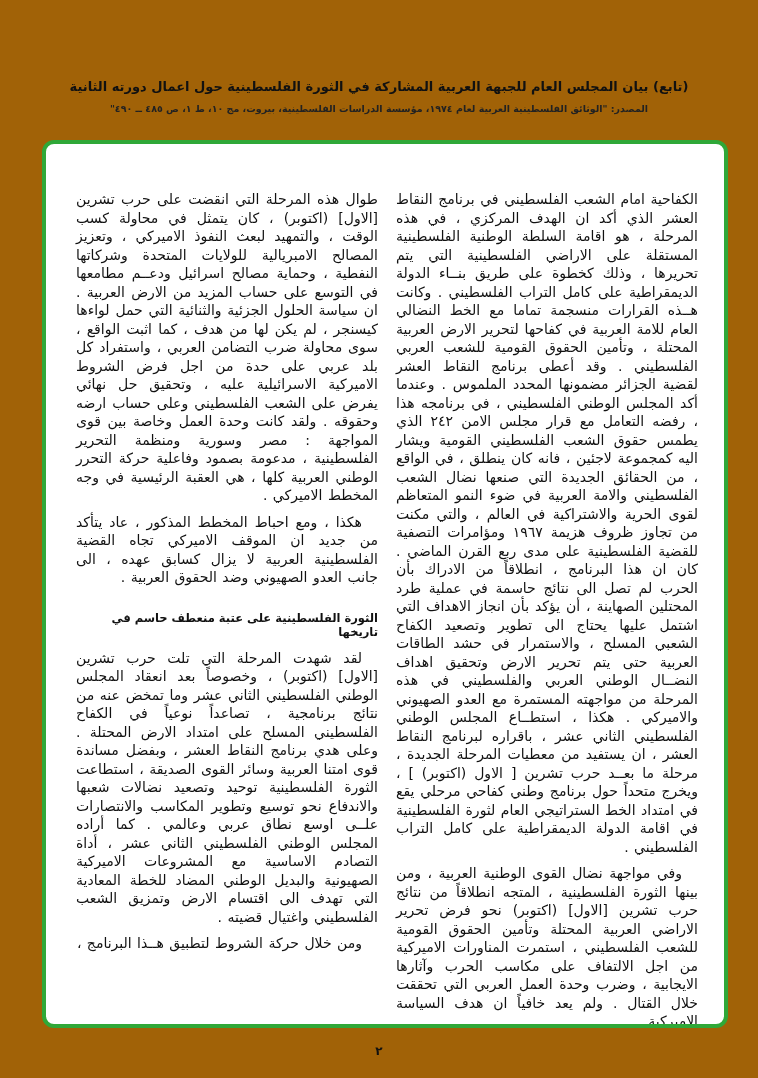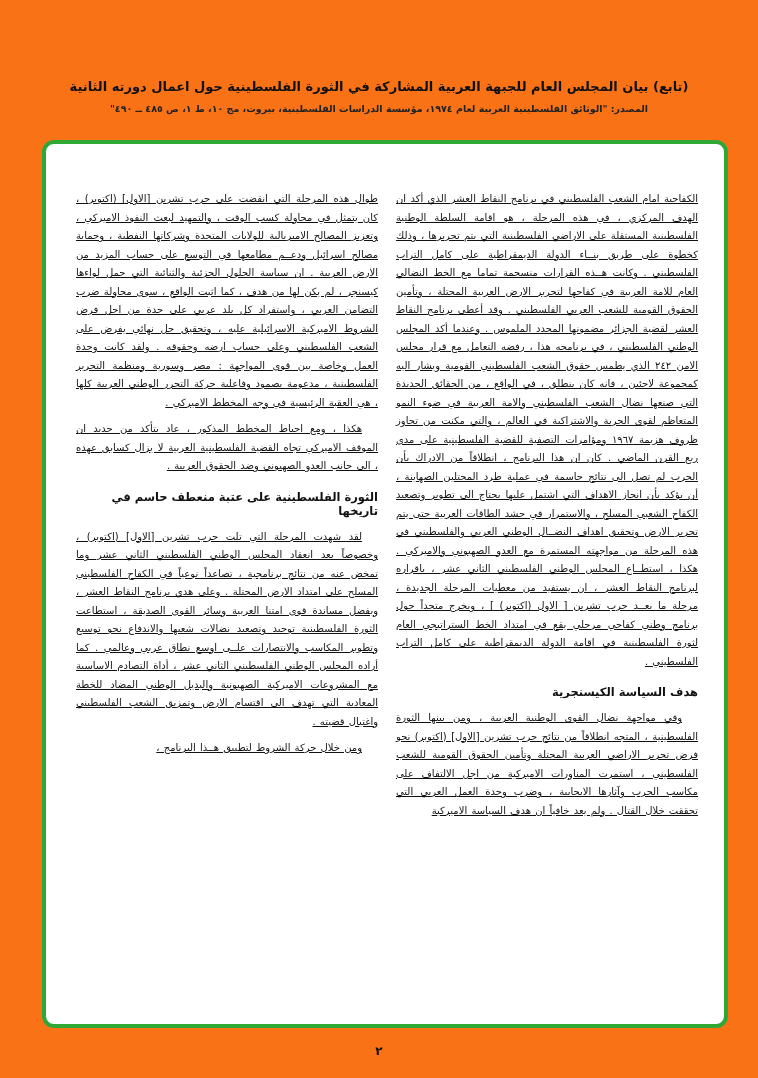--- a/index.html
+++ b/index.html
@@ -4,21 +4,21 @@
 <style>
   html, body {
     margin: 0;
     padding: 0;
     background: #ffffff;
   }
   .page {
     position: relative;
     width: 758px;
     height: 1078px;
-    background: #f97316;
+    background: #a16207;
     font-family: "DejaVu Sans", sans-serif;
     color: #111111;
     direction: rtl;
     overflow: hidden;
   }
   .header {
     padding-top: 78px;
     text-align: center;
   }
   .title {
@@ -52,32 +52,31 @@
     flex-direction: row; 
     gap: 18px;
     height: 100%;
   }
   .column {
     flex: 1 1 0;
     min-width: 0;
   }
   .column p {
     margin: 0 0 8px 0;
-    font-size: 10px;
+    font-size: 14px;
     line-height: 18.5px;
     text-align: justify;
     text-justify: inter-word;
     word-spacing: 1px;
-    text-decoration: underline;
   }
   .column p.indent {
     text-indent: 16px;
   }
   .column h3 {
-    margin: 14px 0 10px 0;
+    margin: 24px 0 10px 0;
     font-size: 11.5px;
     font-weight: bold;
     text-align: right;
   }
   .page-number {
     position: absolute;
     bottom: 20px;
     left: 0;
     right: 0;
     text-align: center;
@@ -93,21 +92,20 @@
   <div class="header">
     <div class="title">(تابع) بيان المجلس العام للجبهة العربية المشاركة في الثورة الفلسطينية حول اعمال دورته الثانية</div>
     <div class="source">المصدر: "الوثائق الفلسطينية العربية لعام ١٩٧٤، مؤسسة الدراسات الفلسطينية، بيروت، مج ١٠، ط ١، ص ٤٨٥ ــ ٤٩٠"</div>
   </div>
 
   <div class="content-box" style="border-color: rgb(47, 168, 56);">
     <div class="columns">
 
       <div class="column">
         <p>الكفاحية امام الشعب الفلسطيني في برنامج النقاط العشر الذي أكد ان الهدف المركزي ، في هذه المرحلة ، هو اقامة السلطة الوطنية الفلسطينية المستقلة على الاراضي الفلسطينية التي يتم تحريرها ، وذلك كخطوة على طريق بنــاء الدولة الديمقراطية على كامل التراب الفلسطيني . وكانت هــذه القرارات منسجمة تماما مع الخط النضالي العام للامة العربية في كفاحها لتحرير الارض العربية المحتلة ، وتأمين الحقوق القومية للشعب العربي الفلسطيني . وقد أعطى برنامج النقاط العشر لقضية الجزائر مضمونها المحدد الملموس . وعندما أكد المجلس الوطني الفلسطيني ، في برنامجه هذا ، رفضه التعامل مع قرار مجلس الامن ٢٤٢ الذي يطمس حقوق الشعب الفلسطيني القومية ويشار اليه كمجموعة لاجئين ، فانه كان ينطلق ، في الواقع ، من الحقائق الجديدة التي صنعها نضال الشعب الفلسطيني والامة العربية في ضوء النمو المتعاظم لقوى الحرية والاشتراكية في العالم ، والتي مكنت من تجاوز ظروف هزيمة ١٩٦٧ ومؤامرات التصفية للقضية الفلسطينية على مدى ربع القرن الماضي . كان ان هذا البرنامج ، انطلاقاً من الادراك بأن الحرب لم تصل الى نتائج حاسمة في عملية طرد المحتلين الصهاينة ، أن يؤكد بأن انجاز الاهداف التي اشتمل عليها يحتاج الى تطوير وتصعيد الكفاح الشعبي المسلح ، والاستمرار في حشد الطاقات العربية حتى يتم تحرير الارض وتحقيق اهداف النضــال الوطني العربي والفلسطيني في هذه المرحلة من مواجهته المستمرة مع العدو الصهيوني والاميركي . هكذا ، استطــاع المجلس الوطني الفلسطيني الثاني عشر ، باقراره لبرنامج النقاط العشر ، ان يستفيد من معطيات المرحلة الجديدة ، مرحلة ما بعــد حرب تشرين [ الاول (اكتوبر) ] ، ويخرج متحداً حول برنامج وطني كفاحي مرحلي يقع في امتداد الخط الستراتيجي العام لثورة الفلسطينية في اقامة الدولة الديمقراطية على كامل التراب الفلسطيني .</p>
-        <h3>هدف السياسة الكيسنجرية</h3>
         <p class="indent">وفي مواجهة نضال القوى الوطنية العربية ، ومن بينها الثورة الفلسطينية ، المتجه انطلاقاً من نتائج حرب تشرين [الاول] (اكتوبر) نحو فرض تحرير الاراضي العربية المحتلة وتأمين الحقوق القومية للشعب الفلسطيني ، استمرت المناورات الاميركية من اجل الالتفاف على مكاسب الحرب وآثارها الايجابية ، وضرب وحدة العمل العربي التي تحققت خلال القتال . ولم يعد خافياً ان هدف السياسة الاميركية</p>
       </div>
 
       <div class="column">
         <p>طوال هذه المرحلة التي انقضت على حرب تشرين [الاول] (اكتوبر) ، كان يتمثل في محاولة كسب الوقت ، والتمهيد لبعث النفوذ الاميركي ، وتعزيز المصالح الامبريالية للولايات المتحدة وشركاتها النفطية ، وحماية مصالح اسرائيل ودعــم مطامعها في التوسع على حساب المزيد من الارض العربية . ان سياسة الحلول الجزئية والثنائية التي حمل لواءها كيسنجر ، لم يكن لها من هدف ، كما اثبت الواقع ، سوى محاولة ضرب التضامن العربي ، واستفراد كل بلد عربي على حدة من اجل فرض الشروط الاميركية الاسرائيلية عليه ، وتحقيق حل نهائي يفرض على الشعب الفلسطيني وعلى حساب ارضه وحقوقه . ولقد كانت وحدة العمل وخاصة بين قوى المواجهة : مصر وسورية ومنظمة التحرير الفلسطينية ، مدعومة بصمود وفاعلية حركة التحرر الوطني العربية كلها ، هي العقبة الرئيسية في وجه المخطط الاميركي .</p>
         <p class="indent">هكذا ، ومع احباط المخطط المذكور ، عاد يتأكد من جديد ان الموقف الاميركي تجاه القضية الفلسطينية العربية لا يزال كسابق عهده ، الى جانب العدو الصهيوني وضد الحقوق العربية .</p>
         <h3>الثورة الفلسطينية على عتبة منعطف حاسم في تاريخها</h3>
         <p class="indent">لقد شهدت المرحلة التي تلت حرب تشرين [الاول] (اكتوبر) ، وخصوصاً بعد انعقاد المجلس الوطني الفلسطيني الثاني عشر وما تمخض عنه من نتائج برنامجية ، تصاعداً نوعياً في الكفاح الفلسطيني المسلح على امتداد الارض المحتلة . وعلى هدي برنامج النقاط العشر ، وبفضل مساندة قوى امتنا العربية وسائر القوى الصديقة ، استطاعت الثورة الفلسطينية توحيد وتصعيد نضالات شعبها والاندفاع نحو توسيع وتطوير المكاسب والانتصارات علــى اوسع نطاق عربي وعالمي . كما أراده المجلس الوطني الفلسطيني الثاني عشر ، أداة التصادم الاساسية مع المشروعات الاميركية الصهيونية والبديل الوطني المضاد للخطة المعادية التي تهدف الى اقتسام الارض وتمزيق الشعب الفلسطيني واغتيال قضيته .</p>
         <p class="indent">ومن خلال حركة الشروط لتطبيق هــذا البرنامج ،</p>
       </div>

